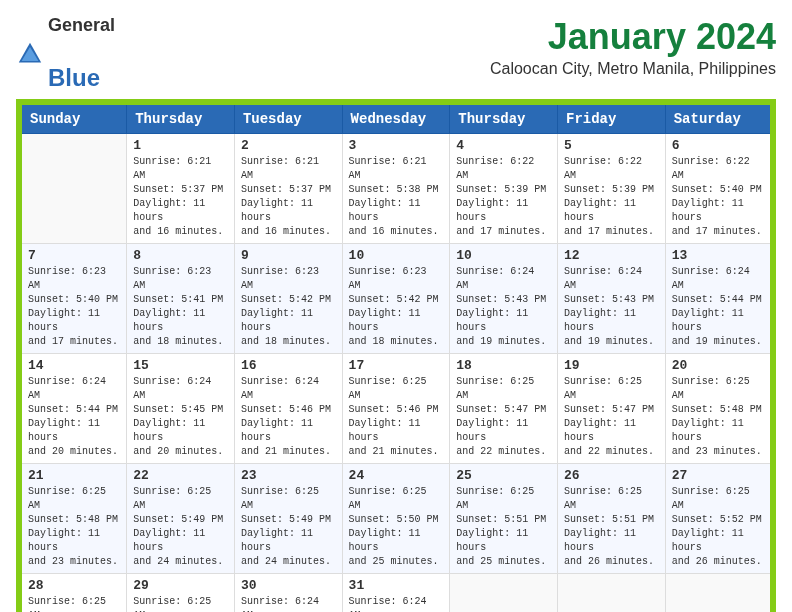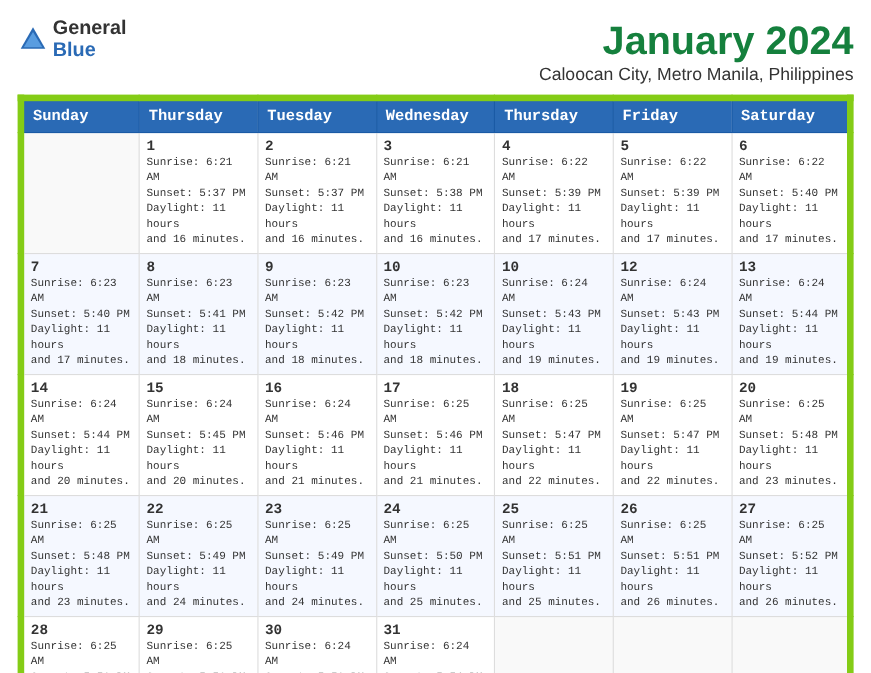--- a/index.html
+++ b/index.html
@@ -18,28 +18,29 @@
     }
     .logo {
       display: flex;
       align-items: center;
       gap: 4px;
     }
     .logo-text {
       display: flex;
       flex-direction: column;
       line-height: 1.1;
+      gap: 29px;
     }
     .logo-general {
       font-size: 18px;
       font-weight: bold;
       color: #333;
     }
     .logo-blue {
-      font-size: 18px;
+      font-size: 24px;
       font-weight: bold;
       color: #2a6ab5;
     }
     .logo-icon {
       width: 28px;
       height: 28px;
     }
     .title-area {
       text-align: right;
     }

